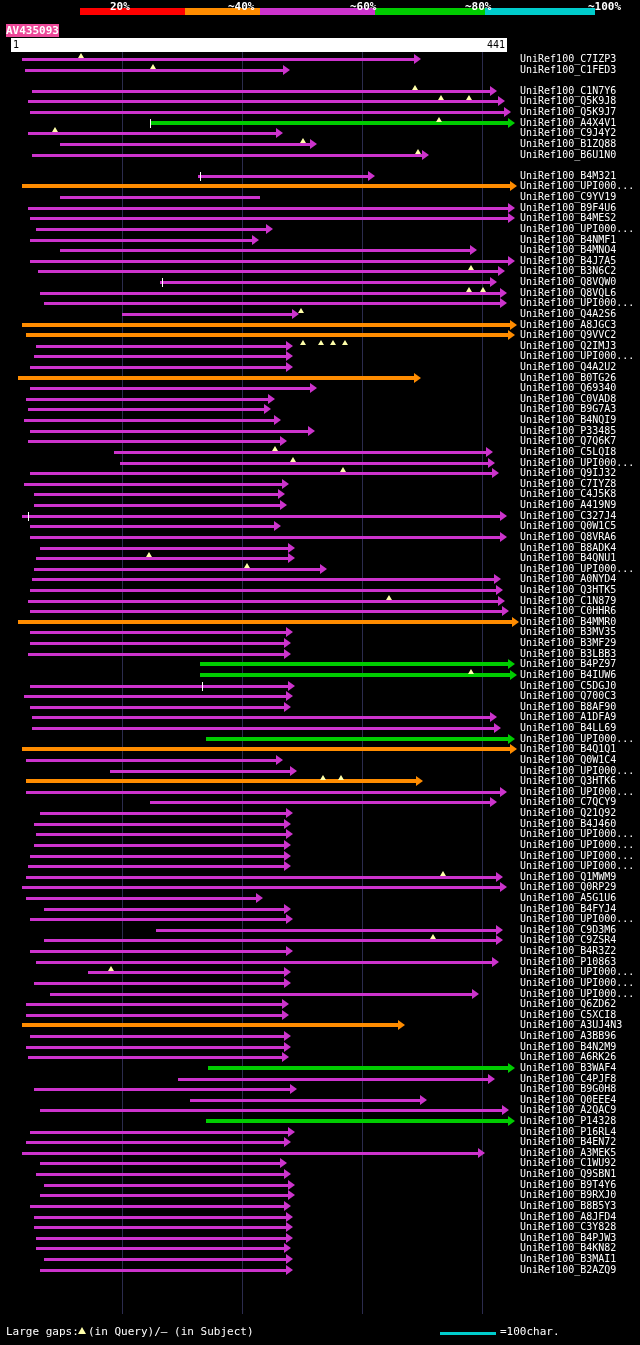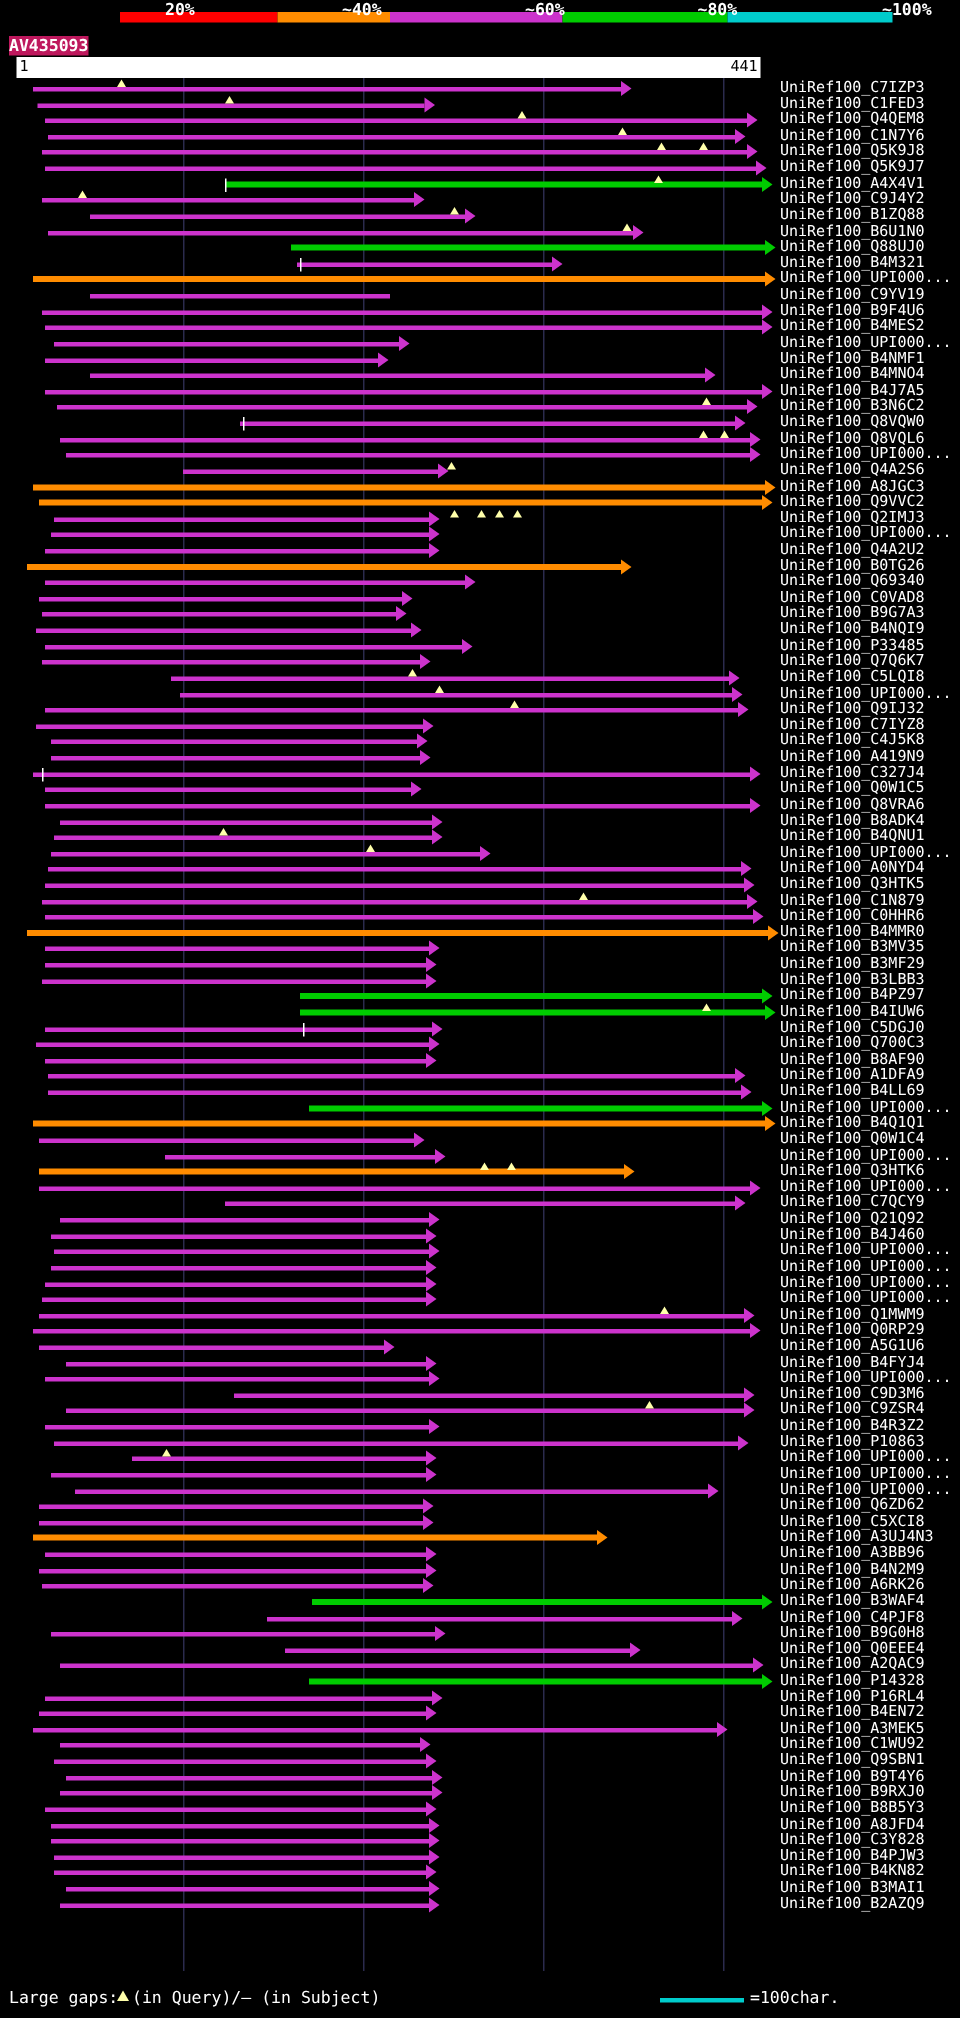--- a/index.html
+++ b/index.html
@@ -6,21 +6,21 @@
   body{width:640px;height:1345px;overflow:hidden;font-family:"DejaVu Sans Mono","Liberation Mono",monospace;color:#fff;}
   #wrap{position:relative;width:640px;height:1345px;background:#000;}
 
   
   #legend{position:absolute;left:0;top:0;width:640px;height:22px;}
   .legseg{position:absolute;top:8px;height:7px;}
   .leglabel{position:absolute;top:0px;font-size:11px;font-weight:bold;color:#fff;letter-spacing:0px;}
 
   
   #querybox{position:absolute;left:6px;top:24px;width:628px;height:13px;}
-  #queryid{position:absolute;left:0;top:0;font-size:11px;font-weight:bold;color:#fff;background:#be185d;}
+  #queryid{position:absolute;left:0;top:0;font-size:11px;font-weight:bold;color:#fff;background:#ec4899;}
 
   
   #ruler{position:absolute;left:10px;top:38px;width:498px;height:14px;background:#fff;}
   #ruler .tick{position:absolute;top:0;width:1px;height:14px;background:#000;}
   #ruler .rlabel{position:absolute;top:1px;font-size:10px;color:#000;line-height:12px;}
 
   
   #plot{position:absolute;left:0;top:52px;width:640px;height:1262px;background:#000;}
   .vgrid{position:absolute;top:0;width:1px;height:1262px;background:#2b2b4d;}
   .row{position:absolute;left:0;height:15px;}
@@ -77,26 +77,20 @@
         <div class="gapq" style="left: 78px;"></div>
         <div class="arrow" style="left: 414px; border-left: 7px solid rgb(204, 51, 204);"></div>
         <div class="lbl">UniRef100_C7IZP3</div>
       </div>
       <div class="row" style="top: 10.62px; width: 640px;">
         <div class="seg" style="left: 25px; width: 258px; background: rgb(204, 51, 204);"></div>
         <div class="gapq" style="left: 150px;"></div>
         <div class="arrow" style="left: 283px; border-left: 7px solid rgb(204, 51, 204);"></div>
         <div class="lbl">UniRef100_C1FED3</div>
       </div>
-      <div class="row" style="top: 21.24px; width: 640px;">
-        <div class="seg" style="left: 30px; width: 468px; background: rgb(204, 51, 204);"></div>
-        <div class="gapq" style="left: 345px;"></div>
-        <div class="arrow" style="left: 498px; border-left: 7px solid rgb(204, 51, 204);"></div>
-        <div class="lbl">UniRef100_Q4QEM8</div>
-      </div>
       <div class="row" style="top: 31.86px; width: 640px;">
         <div class="seg" style="left: 32px; width: 458px; background: rgb(204, 51, 204);"></div>
         <div class="gapq" style="left: 412px;"></div>
         <div class="arrow" style="left: 490px; border-left: 7px solid rgb(204, 51, 204);"></div>
         <div class="lbl">UniRef100_C1N7Y6</div>
       </div>
       <div class="row" style="top: 42.48px; width: 640px;">
         <div class="seg" style="left: 28px; width: 470px; background: rgb(204, 51, 204);"></div>
         <div class="gapq" style="left: 438px;"></div>
         <div class="gapq" style="left: 466px;"></div>
@@ -125,25 +119,20 @@
         <div class="seg" style="left: 60px; width: 250px; background: rgb(204, 51, 204);"></div>
         <div class="gapq" style="left: 300px;"></div>
         <div class="arrow" style="left: 310px; border-left: 7px solid rgb(204, 51, 204);"></div>
         <div class="lbl">UniRef100_B1ZQ88</div>
       </div>
       <div class="row" style="top: 95.58px; width: 640px;">
         <div class="seg" style="left: 32px; width: 390px; background: rgb(204, 51, 204);"></div>
         <div class="gapq" style="left: 415px;"></div>
         <div class="arrow" style="left: 422px; border-left: 7px solid rgb(204, 51, 204);"></div>
         <div class="lbl">UniRef100_B6U1N0</div>
-      </div>
-      <div class="row" style="top: 106.2px; width: 640px;">
-        <div class="seg thick" style="left: 194px; width: 316px; background: rgb(0, 204, 0);"></div>
-        <div class="arrow" style="left: 510px; border-left: 7px solid rgb(0, 204, 0);"></div>
-        <div class="lbl">UniRef100_Q88UJ0</div>
       </div>
       <div class="row" style="top: 116.82px; width: 640px;">
         <div class="seg" style="left: 198px; width: 170px; background: rgb(204, 51, 204);"></div>
         <div class="gaps" style="left: 200px;"></div>
         <div class="arrow" style="left: 368px; border-left: 7px solid rgb(204, 51, 204);"></div>
         <div class="lbl">UniRef100_B4M321</div>
       </div>
       <div class="row" style="top: 127.44px; width: 640px;">
         <div class="seg thick" style="left: 22px; width: 488px; background: rgb(255, 140, 0);"></div>
         <div class="arrow" style="left: 510px; border-left: 7px solid rgb(255, 140, 0);"></div>

